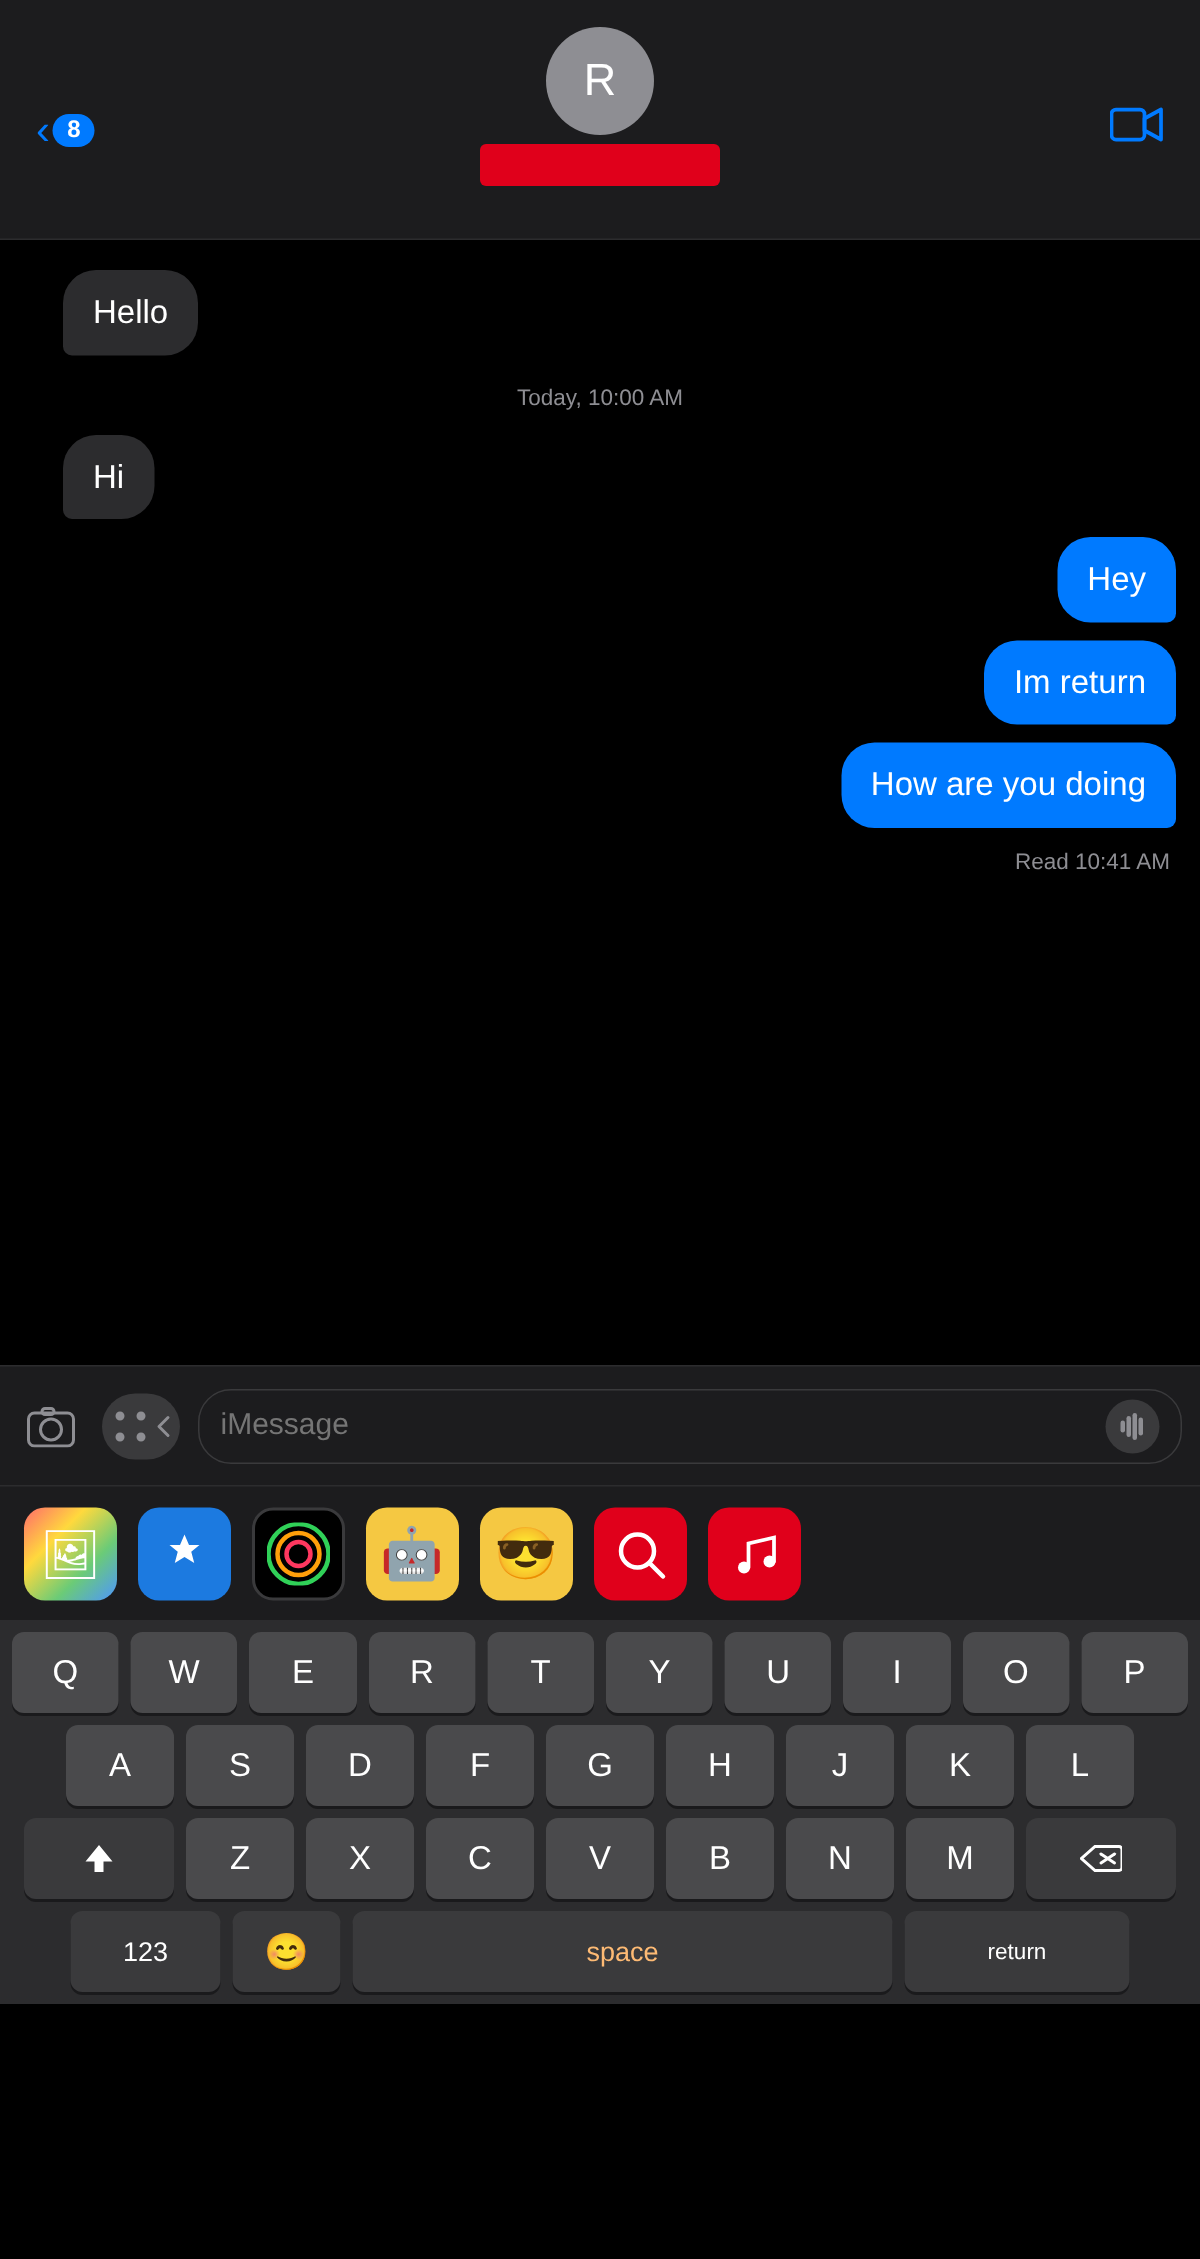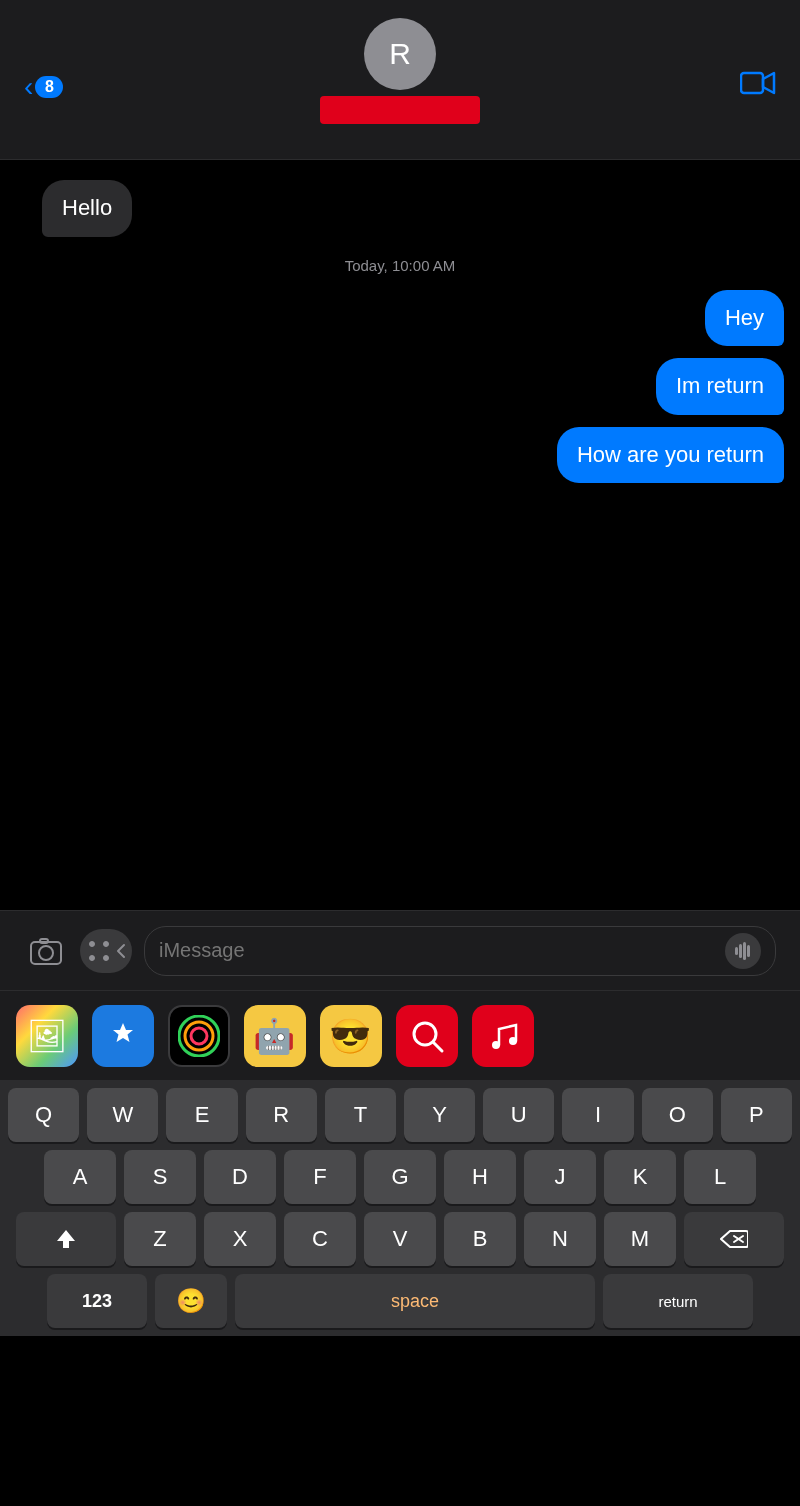--- a/index.html
+++ b/index.html
@@ -134,21 +134,21 @@
       padding-right: 4px;
       margin-top: 2px;
     }
 
     
     .input-bar {
       background: #1c1c1e;
       height: 80px;
       display: flex;
       align-items: center;
-      padding: 12px 24px;
+      padding: 12px 12px;
       gap: 12px;
       border-top: 1px solid #2c2c2e;
     }
     .camera-btn {
       width: 44px;
       height: 44px;
       display: flex;
       align-items: center;
       justify-content: center;
       color: #8e8e93;
@@ -277,21 +277,20 @@
     .key.delete-key {
       background: #3a3a3c;
       flex: 1.4;
       max-width: 100px;
     }
     .key.num-key {
       background: #3a3a3c;
       flex: 1.4;
       max-width: 100px;
       font-size: 18px;
-      font-weight: bold;
     }
     .key.emoji-key {
       background: #3a3a3c;
       flex: 1;
       max-width: 72px;
       font-size: 24px;
     }
     .key.return-key {
       background: #3a3a3c;
       flex: 2;
@@ -328,34 +327,38 @@
 </div>
 
 <div class="chat-area">
 
   <div class="bubble-row incoming">
     <div class="bubble incoming">Hello</div>
   </div>
 
   <div class="timestamp">Today, 10:00 AM</div>
 
+  <div class="bubble-row incoming">
+    <div class="bubble incoming">Hi</div>
+  </div>
 
   <div class="bubble-row outgoing">
     <div class="bubble outgoing">Hey</div>
   </div>
 
 
   <div class="bubble-row outgoing">
     <div class="bubble outgoing">Im return</div>
   </div>
 
   <div class="bubble-row outgoing">
-    <div class="bubble outgoing">How are you return</div>
-  </div>
-
+    <div class="bubble outgoing">How are you doing</div>
+  </div>
+
+  <div class="read-receipt">Read 10:41 AM</div>
 </div>
 
 <div class="input-bar">
   <div class="camera-btn">
     <svg width="32" height="28" viewBox="0 0 32 28" fill="none">
       <rect x="1" y="5" width="30" height="22" rx="4" stroke="#8e8e93" stroke-width="2"></rect>
       <circle cx="16" cy="16" r="7" stroke="#8e8e93" stroke-width="2"></circle>
       <rect x="10" y="2" width="8" height="4" rx="2" stroke="#8e8e93" stroke-width="2"></rect>
     </svg>
   </div>

